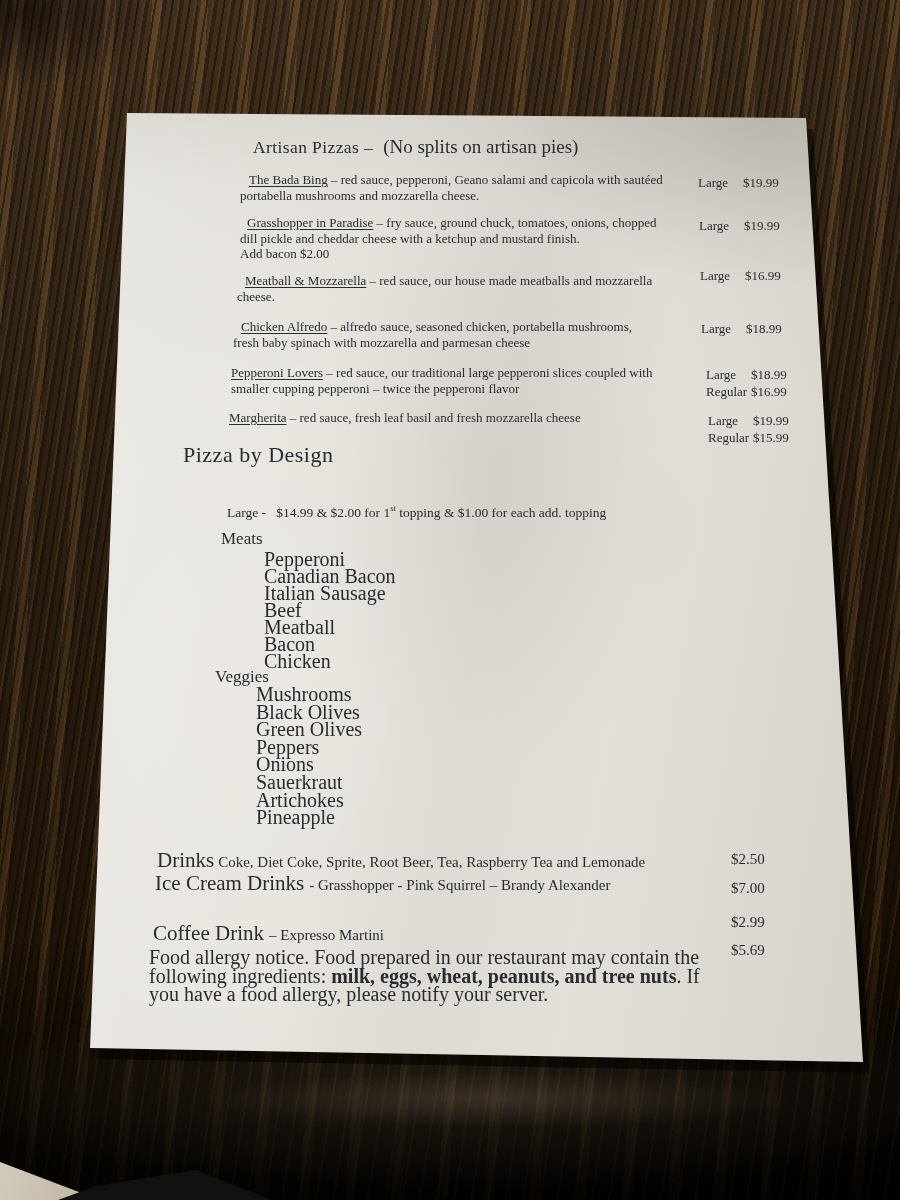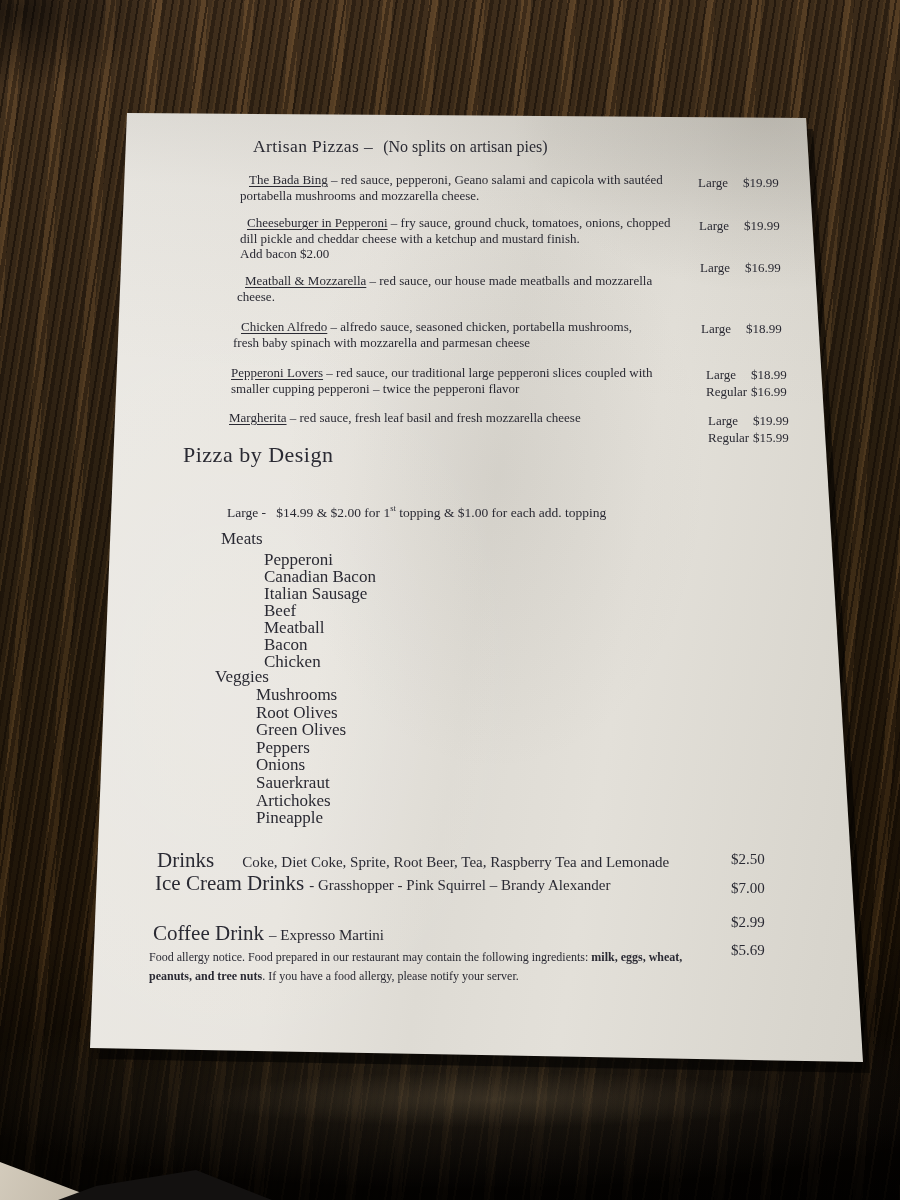--- a/index.html
+++ b/index.html
@@ -36,58 +36,58 @@
     background:
       linear-gradient(184deg, rgba(138,133,123,0.20) 0%, rgba(138,133,123,0.05) 12%, rgba(255,255,255,0) 30%),
       radial-gradient(ellipse 420px 300px at 86% 0%, rgba(110,106,96,0.25), rgba(110,106,96,0) 60%),
       radial-gradient(ellipse 520px 700px at 18% 60%, rgba(255,255,255,0.10), rgba(255,255,255,0) 60%),
       radial-gradient(ellipse 300px 420px at 52% 38%, rgba(120,115,105,0.10), rgba(120,115,105,0) 70%),
       linear-gradient(99deg,#ebe9e4 0%,#e8e5df 34%,#dedbd4 50%,#e3e0d9 66%,#d8d5cd 92%,#d5d2ca 100%);}
 
   
   .artisan-header{position:absolute;left:120px;top:24px;white-space:nowrap;}
   .artisan-title{font-size:17.5px;letter-spacing:0.4px;margin-left:48px;}
-  .artisan-sub{font-size:16px;margin-left:6px;}
+  .artisan-sub{font-size:19px;margin-left:6px;}
   .item{position:absolute;font-size:13px;line-height:15.5px;}
   .item .nm{text-decoration:underline;text-underline-offset:2px;}
   .item .ds{white-space:pre-line;}
   .i0{left:155px;top:60px;width:435px;text-indent:9px;}
   .i1{left:155px;top:103px;width:435px;text-indent:7px;}
   .i2{left:152px;top:161px;width:435px;text-indent:8px;}
   .i3{left:148px;top:207px;width:425px;text-indent:8px;}
   .i4{left:146px;top:253px;width:458px;}
   .i5{left:144px;top:298px;width:458px;}
   .price{position:absolute;font-size:13px;line-height:16.5px;white-space:nowrap;}
   .price .psz{display:inline-block;min-width:45px;}
-  .p0{left:613px;top:63px;} .p1{left:614px;top:106px;} .p2{left:615px;top:148px;}
+  .p0{left:613px;top:63px;} .p1{left:614px;top:106px;} .p2{left:615px;top:156px;}
   .p3{left:616px;top:209px;} .p4{left:621px;top:255px;} .p5{left:623px;top:301px;}
 
   
   .pbd-title{position:absolute;left:98px;top:330px;font-size:22px;letter-spacing:0.5px;}
   .pbd-line{position:absolute;font-size:13.5px;white-space:pre;}
   .pl0{left:142px;top:374px;} .pl1{left:142px;top:391px;}
   .pbd-line sup{font-size:8.5px;}
   .group-title{position:absolute;font-size:17px;}
   .meats-title{left:136px;top:417px;}
   .veggies-title{left:130px;top:555px;}
-  .toplist{position:absolute;font-size:17px;}
+  .toplist{position:absolute;font-size:20px;}
   .meats-list{left:179px;top:439px;line-height:17px;}
   .veggies-list{left:171px;top:574px;line-height:17.6px;}
 
   
   .drink{position:absolute;white-space:nowrap;}
   .dh{font-size:21px;margin-right:5px;}
   .dsep{font-size:15px;} .dd{font-size:15px;margin-top:45px;}
-  .d0{left:72px;top:736px;} .d0 .dh{margin-right:28px;}
+  .d0{left:72px;top:736px;} .d0 .dh{margin-right:4px;}
   .d1{left:70px;top:759px;} .d2{left:69px;top:786px;} .d3{left:68px;top:809px;}
   .dprice{position:absolute;left:646px;font-size:15px;}
   .dp0{top:739px;} .dp1{top:768px;} .dp2{top:802px;} .dp3{top:830px;}
 
   
-  .allergy{position:absolute;left:64px;top:836px;width:552px;font-size:12px;line-height:18.7px;}
+  .allergy{position:absolute;left:64px;top:836px;width:552px;font-size:20px;line-height:18.7px;}
 </style>
 </head>
 <body>
 
 <div class="scene">
   <div class="wood"></div>
   <div class="edge-sheen"></div>
   <div class="floor"></div>
   <div class="floor-object"></div>
   <div class="paper-shadow"></div>
@@ -101,21 +101,21 @@
 
     <div class="item i0">
       <span class="nm">The Bada Bing</span>
       <span class="ds">– red sauce, pepperoni, Geano salami and capicola with sautéed portabella mushrooms and mozzarella cheese.</span>
     </div>
     <div class="price p0">
       <div><span class="psz">Large</span><span class="pam">$19.99</span></div>
     </div>
 
     <div class="item i1">
-      <span class="nm">Cheeseburger in Pepperoni</span>
+      <span class="nm">Grasshopper in Paradise</span>
       <span class="ds">– fry sauce, ground chuck, tomatoes, onions, chopped dill pickle and cheddar cheese with a ketchup and mustard finish.
 Add bacon $2.00</span>
     </div>
     <div class="price p1">
       <div><span class="psz">Large</span><span class="pam">$19.99</span></div>
     </div>
 
     <div class="item i2">
       <span class="nm">Meatball &amp; Mozzarella</span>
       <span class="ds">– red sauce, our house made meatballs and mozzarella cheese.</span>
@@ -161,21 +161,21 @@
       <div>Italian Sausage</div>
       <div>Beef</div>
       <div>Meatball</div>
       <div>Bacon</div>
       <div>Chicken</div>
     </div>
 
     <div class="group-title veggies-title">Veggies</div>
     <div class="toplist veggies-list">
       <div>Mushrooms</div>
-      <div>Root Olives</div>
+      <div>Black Olives</div>
       <div>Green Olives</div>
       <div>Peppers</div>
       <div>Onions</div>
       <div>Sauerkraut</div>
       <div>Artichokes</div>
       <div>Pineapple</div>
     </div>
 
     <div class="drink d0">
       <span class="dh">Drinks</span><span class="dsep"></span><span class="dd">Coke, Diet Coke, Sprite, Root Beer, Tea, Raspberry Tea and Lemonade</span>

